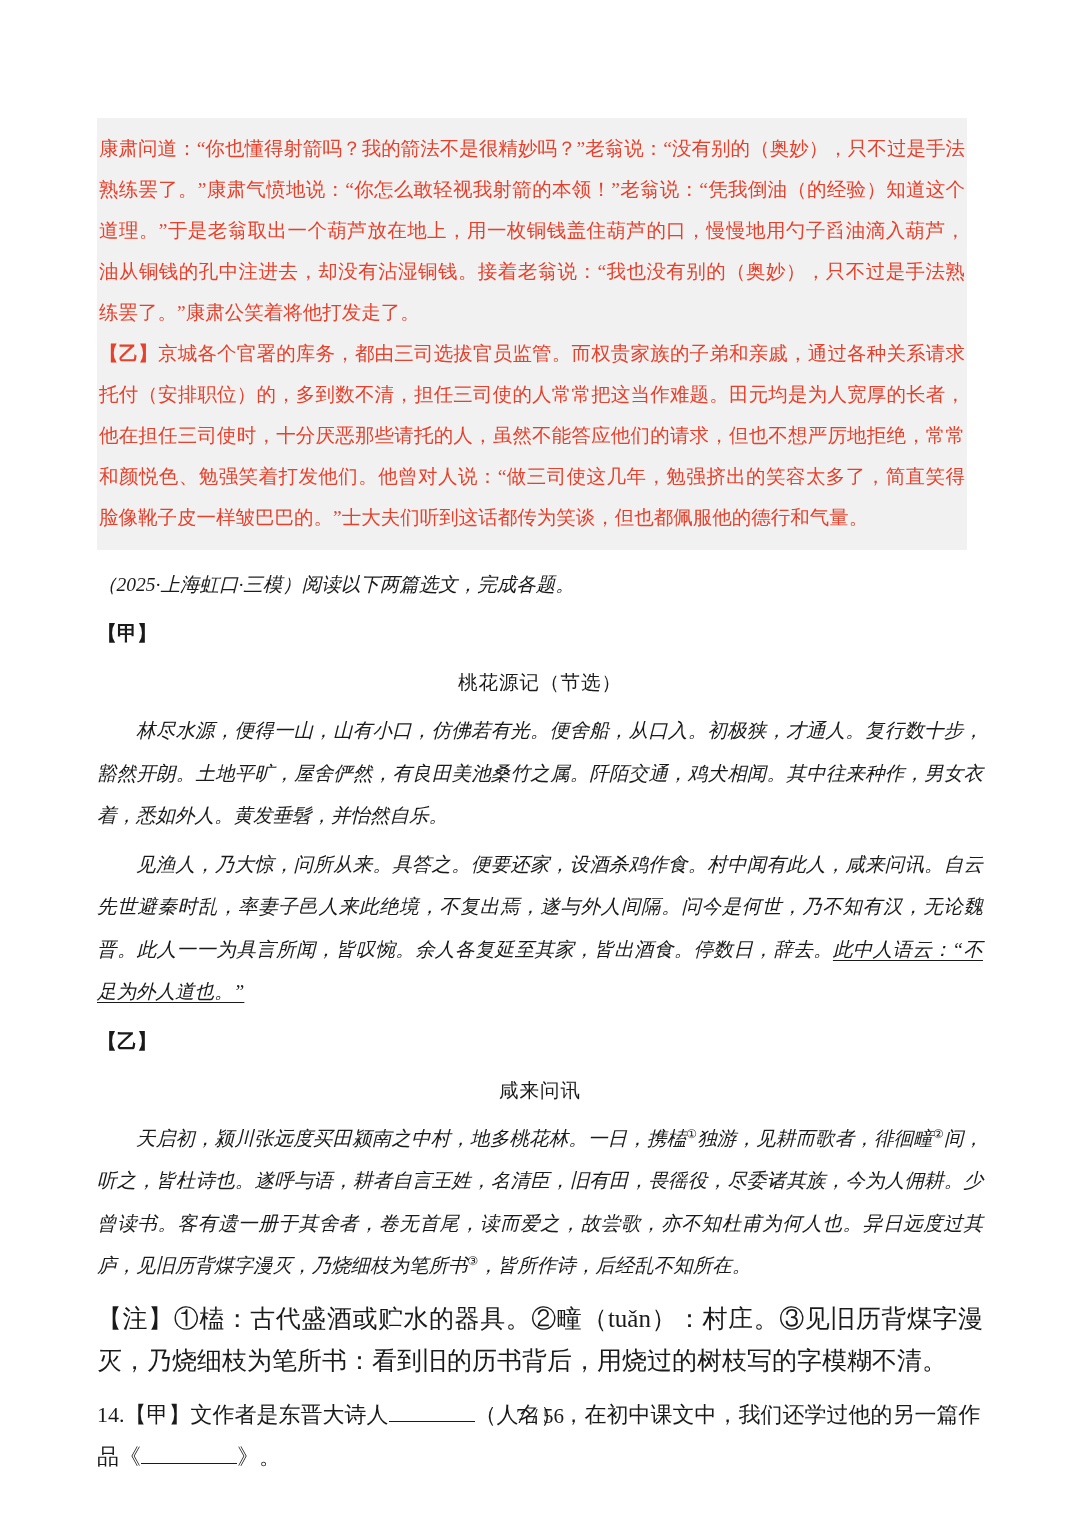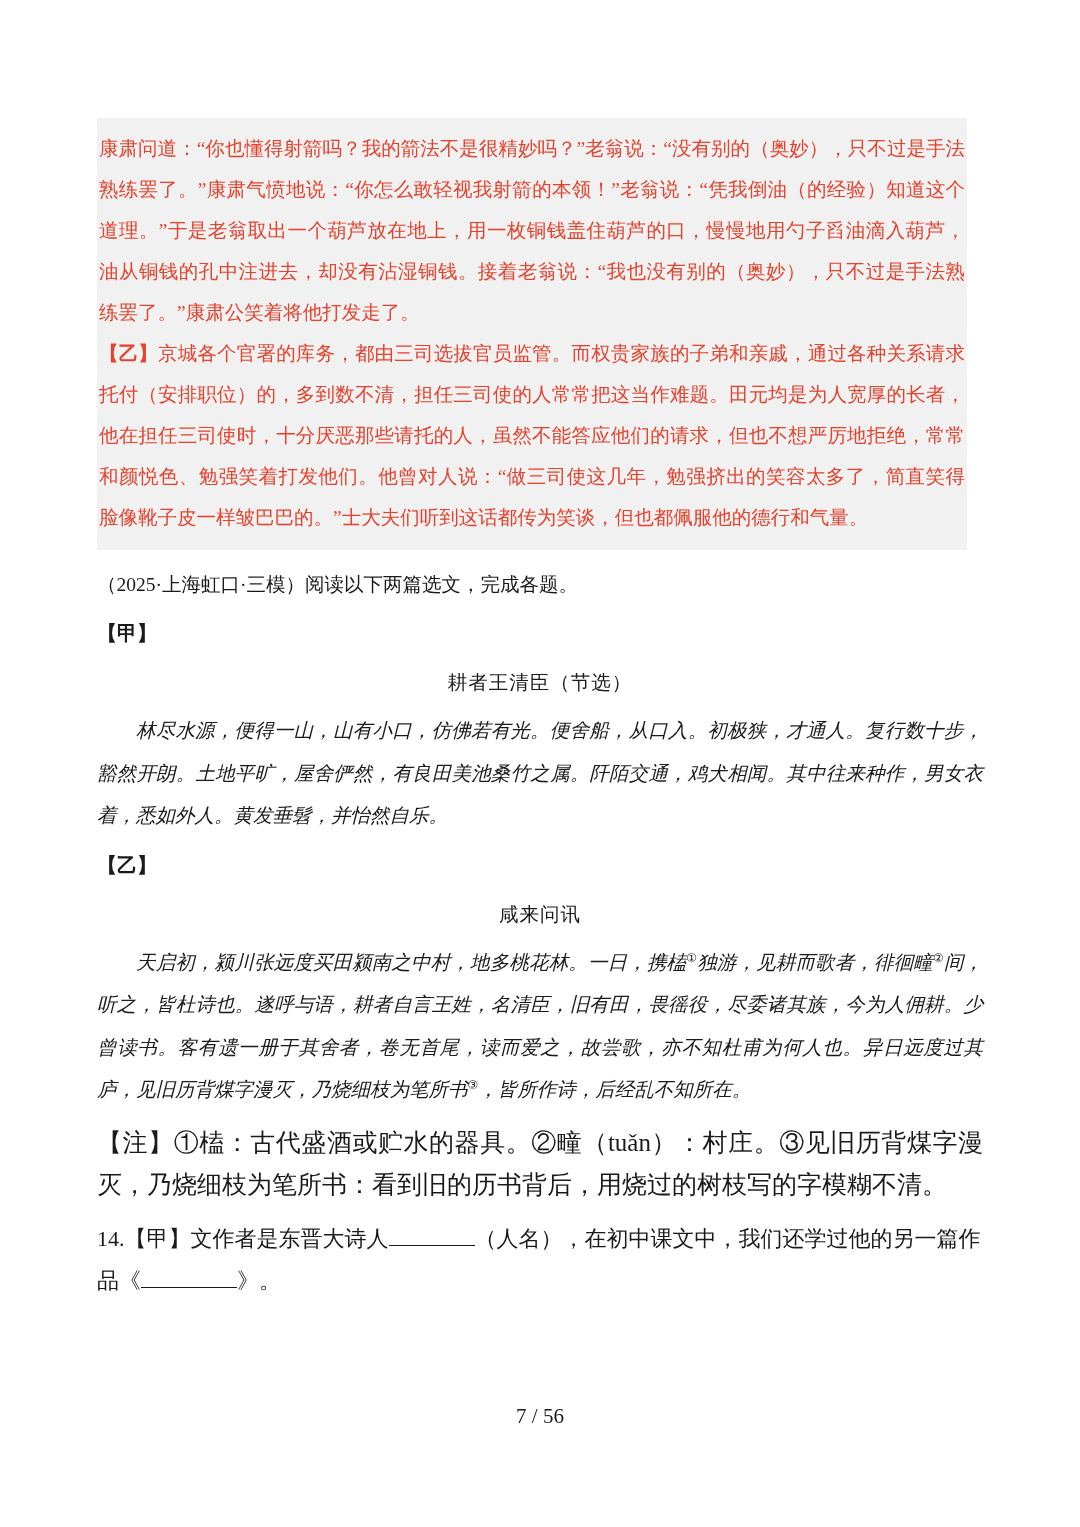--- a/index.html
+++ b/index.html
@@ -55,20 +55,21 @@
   }
 
   
   .src-line {
     font-size: 19.5px;
     line-height: 42px;
     margin: 14px 0 0 0;
     font-family: "Liberation Serif", "DejaVu Serif", serif;
     text-align: justify;
     text-justify: inter-ideograph;
+    font-style: italic;
   }
 
   .label-line {
     font-size: 20px;
     line-height: 42px;
     margin: 6px 0 0 0;
     font-weight: bold;
     font-family: "Liberation Serif", "DejaVu Serif", serif;
   }
 
@@ -149,24 +150,25 @@
 
     <div class="shaded-block">
       <p class="red-para">康肃问道：“你也懂得射箭吗？我的箭法不是很精妙吗？”老翁说：“没有别的（奥妙），只不过是手法熟练罢了。”康肃气愤地说：“你怎么敢轻视我射箭的本领！”老翁说：“凭我倒油（的经验）知道这个道理。”于是老翁取出一个葫芦放在地上，用一枚铜钱盖住葫芦的口，慢慢地用勺子舀油滴入葫芦，油从铜钱的孔中注进去，却没有沾湿铜钱。接着老翁说：“我也没有别的（奥妙），只不过是手法熟练罢了。”康肃公笑着将他打发走了。</p>
       <p class="red-para"><span class="bold-mark">【乙】</span><span>京城各个官署的库务，都由三司选拔官员监管。而权贵家族的子弟和亲戚，通过各种关系请求托付（安排职位）的，多到数不清，担任三司使的人常常把这当作难题。田元均是为人宽厚的长者，他在担任三司使时，十分厌恶那些请托的人，虽然不能答应他们的请求，但也不想严厉地拒绝，常常和颜悦色、勉强笑着打发他们。他曾对人说：“做三司使这几年，勉强挤出的笑容太多了，简直笑得脸像靴子皮一样皱巴巴的。”士大夫们听到这话都传为笑谈，但也都佩服他的德行和气量。</span></p>
     </div>
 
     <p class="src-line">（2025·上海虹口·三模）阅读以下两篇选文，完成各题。</p>
 
     <p class="label-line">【甲】</p>
 
-    <p class="doc-title">耕者王清臣（节选）</p>
+    <p class="doc-title">桃花源记（节选）</p>
 
     <p class="classic">林尽水源，便得一山，山有小口，仿佛若有光。便舍船，从口入。初极狭，才通人。复行数十步，豁然开朗。土地平旷，屋舍俨然，有良田美池桑竹之属。阡陌交通，鸡犬相闻。其中往来种作，男女衣着，悉如外人。黄发垂髫，并怡然自乐。</p>
 
+    <p class="classic"><span>见渔人，乃大惊，问所从来。具答之。便要还家，设酒杀鸡作食。村中闻有此人，咸来问讯。自云先世避秦时乱，率妻子邑人来此绝境，不复出焉，遂与外人间隔。问今是何世，乃不知有汉，无论魏晋。此人一一为具言所闻，皆叹惋。余人各复延至其家，皆出酒食。停数日，辞去。</span><span class="u">此中人语云：“不足为外人道也。”</span></p>
 
     <p class="label-line">【乙】</p>
 
     <p class="doc-title">咸来问讯</p>
 
     <p class="classic"><span>天启初，颍川张远度买田颍南之中村，地多桃花林。一日，携榼</span><sup class="fn">①</sup><span>独游，见耕而歌者，徘徊疃</span><sup class="fn">②</sup><span>间，听之，皆杜诗也。遂呼与语，耕者自言王姓，名清臣，旧有田，畏徭役，尽委诸其族，今为人佣耕。少曾读书。客有遗一册于其舍者，卷无首尾，读而爱之，故尝歌，亦不知杜甫为何人也。异日远度过其庐，见旧历背煤字漫灭，乃烧细枝为笔所书</span><sup class="fn">③</sup><span>，皆所作诗，后经乱不知所在。</span></p>
 
     <p class="notes"><span>【注】</span><span>①榼：古代盛酒或贮水的器具。②疃（tuǎn）：村庄。③见旧历背煤字漫灭，乃烧细枝为笔所书：看到旧的历书背后，用烧过的树枝写的字模糊不清。</span></p>
 
     <p class="question"><span>14.</span><span>【甲】文作者是东晋大诗人</span><span class="blank w1"></span><span>（人名），在初中课文中，我们还学过他的另一篇作品《</span><span class="blank w2"></span><span>》。</span></p>

